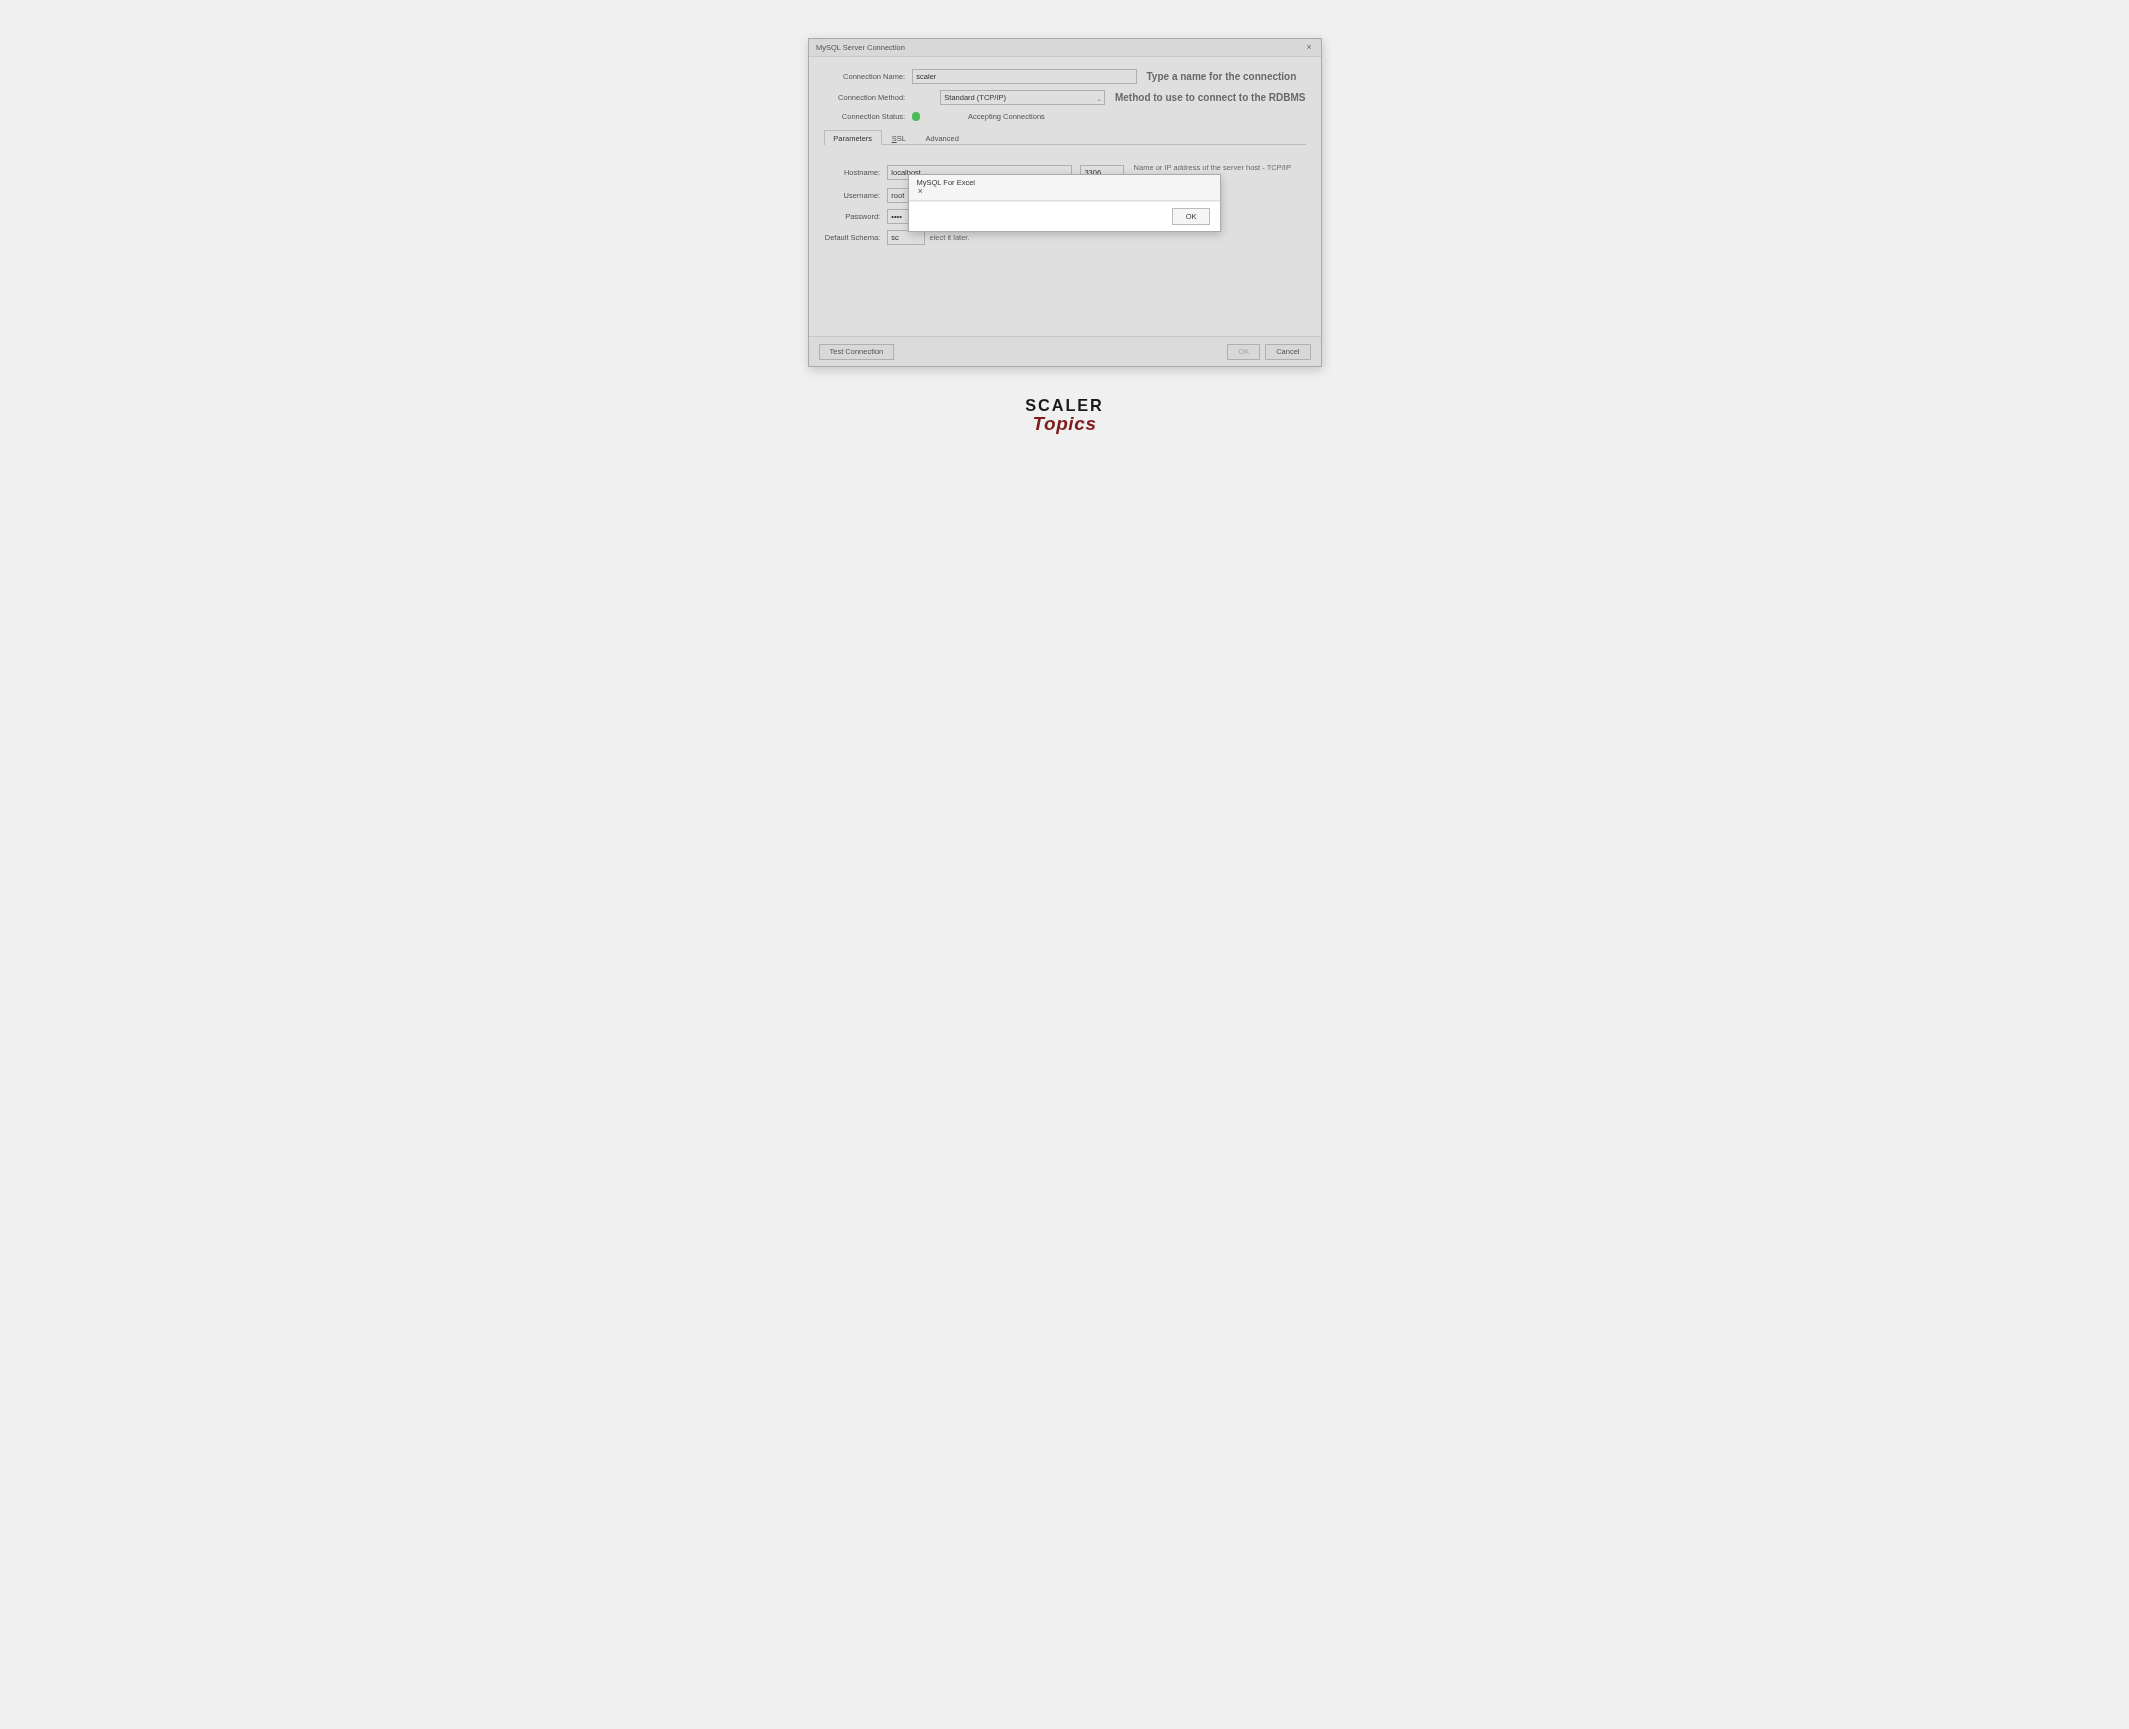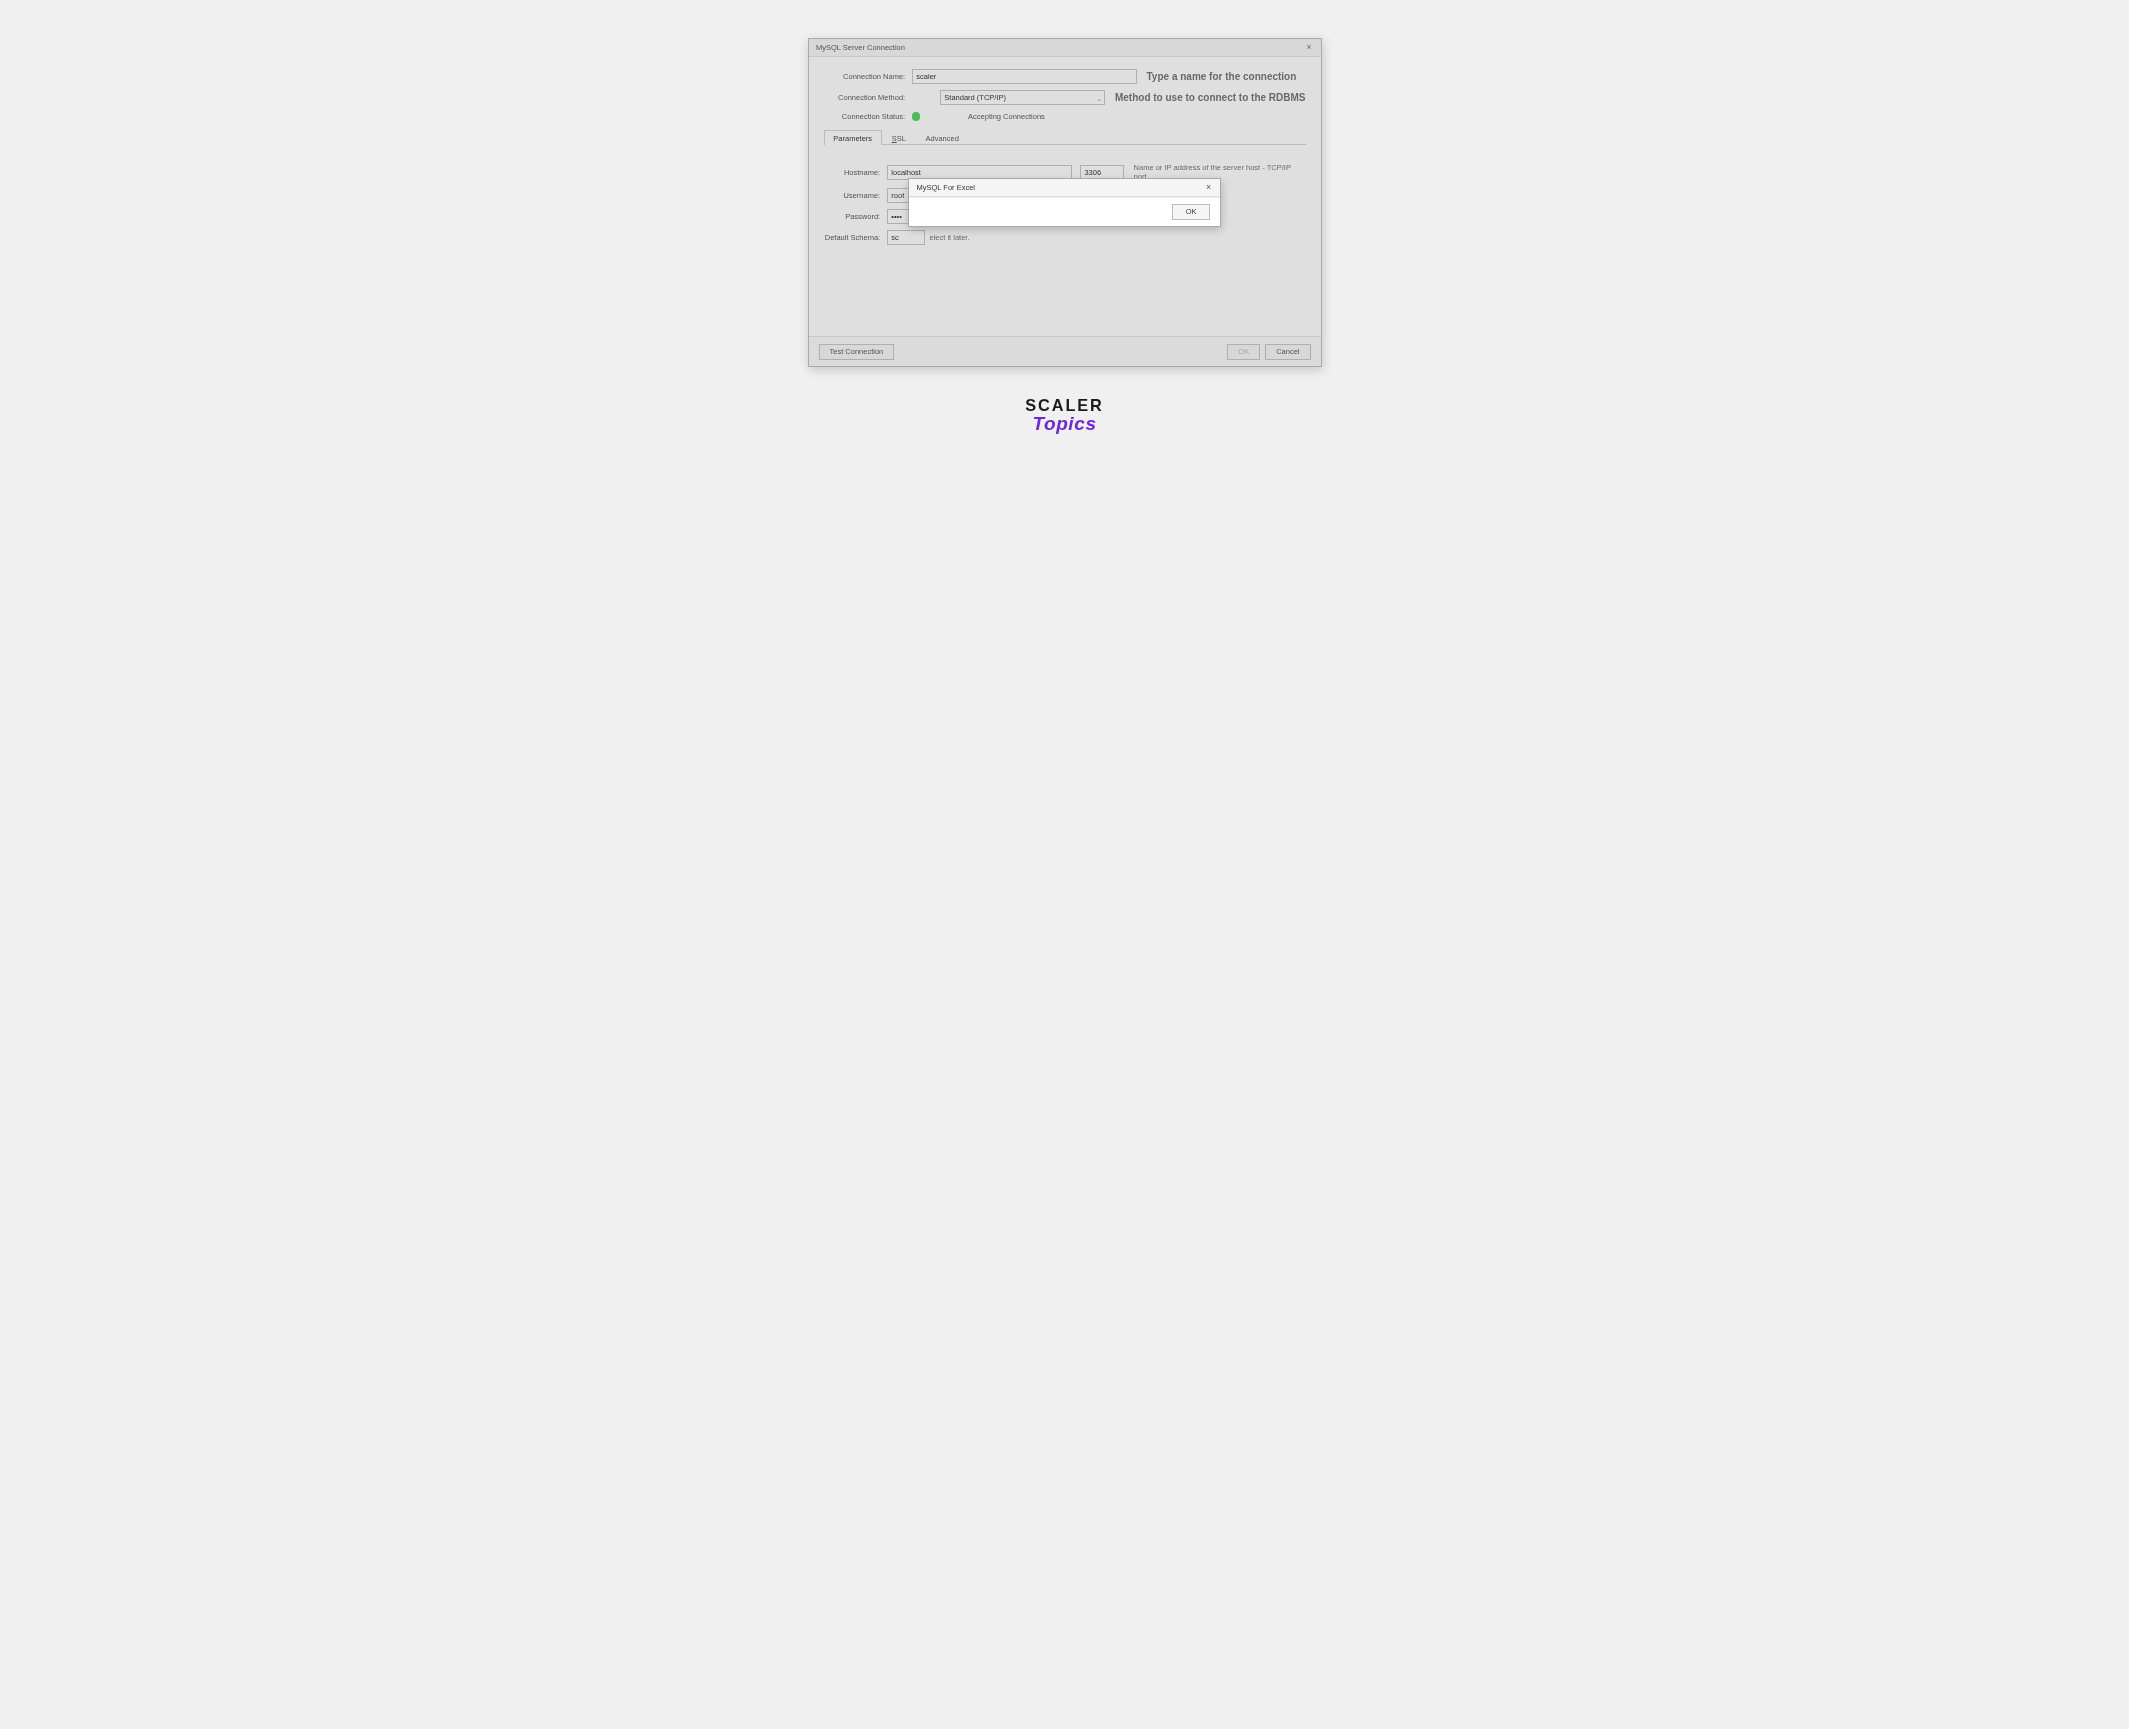--- a/index.html
+++ b/index.html
@@ -262,20 +262,21 @@
       position: relative;
     }
 
     .popup-titlebar {
       background: #f5f5f5;
       border-bottom: 0.6px solid #ddd;
       padding: 3.8px 7.5px;
       display: flex;
       align-items: flex-start;
       justify-content: space-between;
+      flex-direction: column;
     }
 
     .popup-title {
       font-size: 7.5px;
       color: #333;
     }
 
     .popup-body {
       padding: 15px 12.5px 10px;
       display: flex;
@@ -335,21 +336,21 @@
       font-size: 16.3px;
       font-weight: 800;
       letter-spacing: 1.9px;
       color: #1a1a1a;
       line-height: 1;
     }
 
     .branding-topics {
       font-size: 19px;
       font-weight: 600;
-      color: #6d28d9;
+      color: #7f1d1d;
       font-style: italic;
       letter-spacing: 0.6px;
       line-height: 1.1;
     }
 
     .underline-tab {
       text-decoration: underline;
     }
   </style>
 </head>

